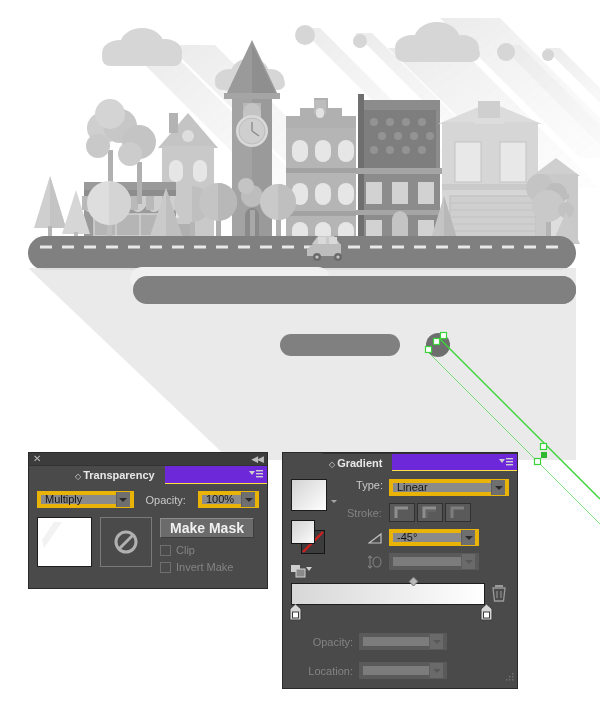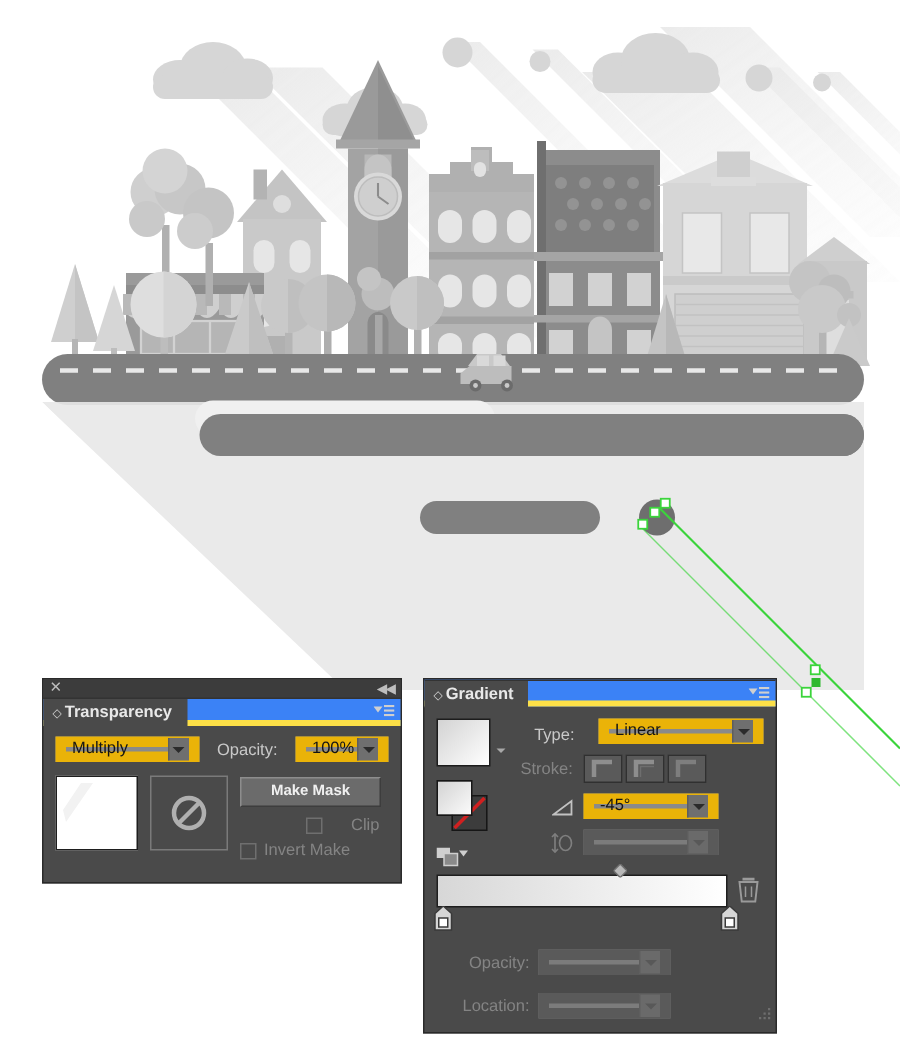--- a/index.html
+++ b/index.html
@@ -33,24 +33,25 @@
   }
   .panel-topbar .close-x {
     position: absolute; left: 4px; top: 1px;
     font-size: 10px; line-height: 10px; color: #bdbdbd;
   }
   .panel-topbar .collapse-arrows {
     position: absolute; right: 4px; top: 1px;
     font-size: 9px; line-height: 11px; color: #bdbdbd; letter-spacing: -1px;
   }
   .panel-tabbar {
-    background: #3b82f6;
+    background: #6d28d9;
     height: 18px;
     position: relative;
-    border-bottom: 4px solid #fde047;
+    border-bottom: 1px solid #fde047;
+    margin-left: 40px;
   }
   .panel-tab {
     position: absolute; left: 0; top: 0;
     height: 18px; line-height: 18px;
     padding: 0 10px 0 6px;
     background: #4a4a4a;
     color: #e8e8e8;
     font-weight: bold;
     font-size: 11px;
     white-space: nowrap;
@@ -61,21 +62,21 @@
     width: 14px; height: 11px;
   }
   .panel-body { padding: 6px; position: relative; }
 
   
   .lbl { color: #c9c9c9; font-size: 11px; }
   .lbl.dim { color: #848484; }
 
   .combo {
     background: #8a8a8a;
-    border: 7px solid #eab308;
+    border: 4px solid #eab308;
     height: 17px;
     display: flex; align-items: center;
     position: relative;
   }
   .combo .combo-val {
     flex: 1; padding: 0 4px;
     color: #141414; font-size: 11px; line-height: 15px;
     white-space: nowrap; overflow: hidden;
   }
   .combo .combo-arrow {
@@ -92,21 +93,21 @@
     border-right: 4px solid transparent;
     border-top: 4px solid #2b2b2b;
   }
   .arrow-dn.dim { border-top-color: #585858; }
 
   .btn {
     background: #6b6b6b;
     border: 1px solid #8d8d8d;
     border-bottom-color: #3d3d3d; border-right-color: #3d3d3d;
     color: #f0f0f0;
-    font-size: 10px; font-weight: bold;
+    font-size: 14px; font-weight: bold;
     text-align: center;
     line-height: 18px; height: 20px;
   }
   .chk {
     width: 11px; height: 11px;
     border: 1px solid #6f6f6f;
     background: #4a4a4a;
     display: inline-block; vertical-align: middle;
   }
 
@@ -439,21 +440,21 @@
             </svg>
         </div>
         <div style="width:52px; height:50px; border:1px solid #7a7a7a; background:#4a4a4a; display:flex; align-items:center; justify-content:center;">
           <svg width="26" height="26" viewBox="0 0 26 26">
             <circle cx="13" cy="13" r="10" fill="none" stroke="#b0b0b0" stroke-width="3"></circle>
             <line x1="6" y1="20" x2="20" y2="6" stroke="#b0b0b0" stroke-width="3"></line>
           </svg>
         </div>
         <div style="flex:1; padding-top:1px;">
           <div class="btn" style="width:94px;">Make Mask</div>
-          <div style="margin-top:6px; display:flex; align-items:center; gap:19px;margin-left:44px;">
+          <div style="margin-top:6px; display:flex; align-items:center; gap:5px;">
             <span class="chk"></span>
             <span class="lbl dim">Clip</span>
           </div>
           <div style="margin-top:5px; display:flex; align-items:center; gap:5px;">
             <span class="chk"></span>
             <span class="lbl dim">Invert Make</span>
           </div>
         </div>
       </div>
     </div>
@@ -496,21 +497,21 @@
           <svg width="22" height="14" viewBox="0 0 22 14">
             <rect x="0" y="0" width="9" height="7" fill="#cfcfcf"></rect>
             <rect x="5" y="4" width="9" height="8" fill="#8a8a8a" stroke="#cfcfcf"></rect>
             <polygon points="15,2 21,2 18,6" fill="#cfcfcf"></polygon>
           </svg>
         </div>
       </div>
 
       <div style="margin-left:56px;">
 
-        <div style="display:flex; align-items:flex-end; gap:16px;">
+        <div style="display:flex; align-items:flex-start; gap:6px;">
           <span class="lbl" style="width:36px; text-align:right;">Type:</span>
           <div class="combo" style="flex:1;">
             <span class="combo-val">Linear</span>
             <span class="combo-arrow">
                 <i class="arrow-dn"></i>
               </span>
           </div>
         </div>
 
         <div style="display:flex; align-items:center; gap:6px; margin-top:7px;">

